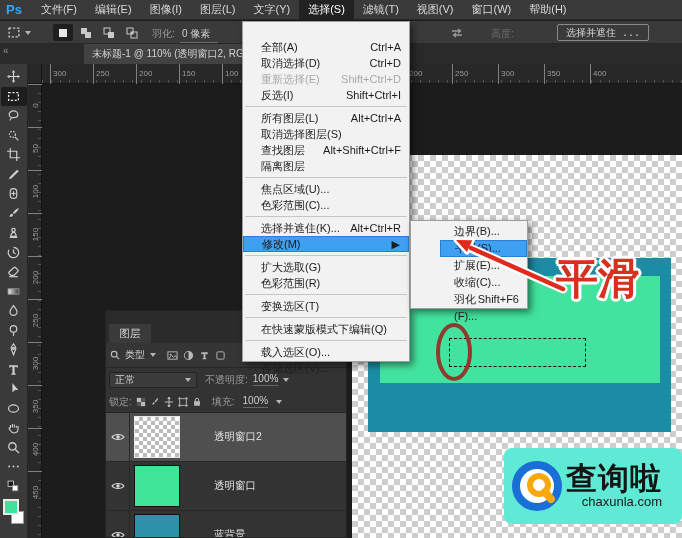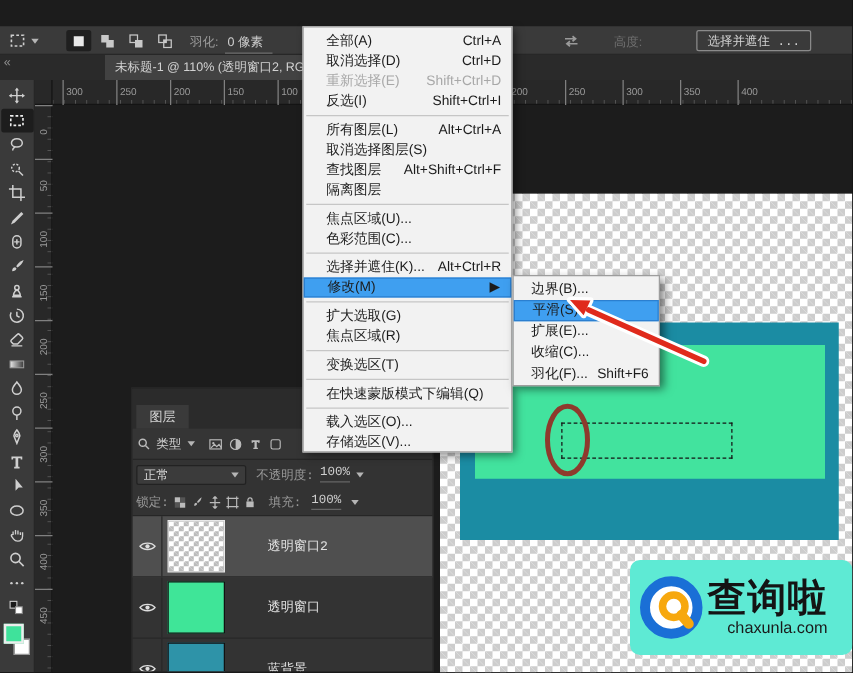--- a/index.html
+++ b/index.html
@@ -70,21 +70,21 @@
                      linear-gradient(45deg,#cdcdcd 25%,#ffffff 25%,#ffffff 75%,#cdcdcd 75%);
     background-size:12px 12px;background-position:0 0,6px 6px;}
   .teal-rect{position:absolute;left:16px;top:103px;width:303px;height:174px;background:#1b8ca3;}
   .green-rect{position:absolute;left:12px;top:18px;width:280px;height:107px;background:#42e39e;}
   .sel-rect{position:absolute;left:69px;top:62px;width:137px;height:29px;border:1.5px dashed #151515;}
   .annotation-text{position:absolute;left:556px;top:256px;z-index:25;font-size:42px;font-weight:bold;color:#d6301f;line-height:1.1;
     text-shadow:-2px -2px 0 #fff,2px -2px 0 #fff,-2px 2px 0 #fff,2px 2px 0 #fff,0 -3px 0 #fff,0 3px 0 #fff,-3px 0 0 #fff,3px 0 0 #fff;}
 
   
   .layers-panel{position:absolute;left:105px;top:310px;width:242px;height:228px;background:#333;z-index:30;
-                border:1px solid #242424;overflow:hidden;font-size:10px;color:#cfcfcf;font-family:Liberation Mono, monospace;}
+                border:1px solid #242424;overflow:hidden;font-size:10px;color:#cfcfcf;}
   .lp-tabbar{position:absolute;left:0;top:0;width:100%;height:32px;background:#2b2b2b;}
   .lp-tab{position:absolute;left:3px;top:13px;width:42px;height:19px;background:#3a3a3a;color:#d5d5d5;
           display:flex;align-items:center;justify-content:center;font-size:10.5px;}
   .lp-filter{position:absolute;left:0;top:32px;width:100%;height:25px;background:#353535;border-bottom:1px solid #262626;
              display:flex;align-items:center;padding:0 4px;gap:5px;}
   .lp-blend{position:absolute;left:0;top:57px;width:100%;height:23px;display:flex;align-items:center;padding:0 3px;}
   .dd{height:16px;background:#3b3b3b;border:1px solid #222;border-radius:2px;display:flex;align-items:center;
       justify-content:space-between;padding:0 5px;color:#d5d5d5;}
   .lp-lock{position:absolute;left:0;top:80px;width:100%;height:22px;display:flex;align-items:center;padding:0 3px;gap:4px;
            border-bottom:1px solid #262626;}
@@ -96,25 +96,25 @@
   .thumb.checker{background-image:linear-gradient(45deg,#bbb 25%,transparent 25%,transparent 75%,#bbb 75%),
                  linear-gradient(45deg,#bbb 25%,#fff 25%,#fff 75%,#bbb 75%);
                  background-size:8px 8px;background-position:0 0,4px 4px;}
   .thumb.green{background:#3fe598;border-color:#111;}
   .thumb.teal{background:#2e93a8;border-color:#111;}
   .lname{margin-left:34px;font-size:10.5px;color:#e0e0e0;}
   .mini-ic{display:flex;align-items:center;justify-content:center;}
 
   
   .menu-popup{position:absolute;left:242px;top:21px;width:168px;height:341px;background:#f2f2f2;
-              border:1px solid #9d9d9d;box-shadow:3px 3px 7px rgba(0,0,0,.5);z-index:50;padding-top:3px;font-size:11px;}
+              border:1px solid #9d9d9d;box-shadow:3px 3px 7px rgba(0,0,0,.5);z-index:50;padding-top:17px;font-size:11px;}
   .submenu-popup{position:absolute;left:410px;top:220px;width:118px;height:89px;background:#f2f2f2;
               border:1px solid #9d9d9d;box-shadow:3px 3px 7px rgba(0,0,0,.5);z-index:51;padding-top:2px;font-size:11px;}
   .mi{height:16px;line-height:16px;display:flex;justify-content:space-between;padding:0 8px 0 18px;color:#1c1c1c;cursor:default;}
-  .submenu-popup .mi{height:17px;line-height:17px;padding:0 8px 0 14px;}
+  .submenu-popup .mi{height:17px;line-height:17px;padding:0 8px 0 14px;margin-left:29px;}
   .mi .sc{color:#1c1c1c;}
   .mi.disabled,.mi.disabled .sc{color:#a8a8a8;align-items:flex-end;}
   .mi.highlight{background:#3f9ff0;border:1px solid #2b7fd0;line-height:14px;}
   .submenu-popup .mi.highlight{line-height:15px;}
   .sep{height:0;border-top:1px solid #c6c6c6;margin:3px 2px;}
 
   
   .watermark{position:absolute;left:504px;top:448px;width:178px;height:76px;background:#5eead4;border-radius:8px;z-index:40;
              display:flex;align-items:center;padding:0 4px 0 6px;}
   .wm-txt{display:flex;flex-direction:column;align-items:flex-end;margin-left:2px;}
@@ -130,21 +130,46 @@
 
   <div class="pasteboard"></div>
 
   <div class="canvas">
     <div class="teal-rect">
       <div class="green-rect">
         <div class="sel-rect"></div>
       </div>
     </div>
   </div>
-
+  <div class="annotation-text">平滑</div>
+
+  <div class="menubar">
+    <div class="ps-logo">Ps</div>
+    <div class="mb-items">
+      <span class="mb">文件(F)</span>
+
+      <span class="mb">编辑(E)</span>
+
+      <span class="mb">图像(I)</span>
+
+      <span class="mb">图层(L)</span>
+
+      <span class="mb">文字(Y)</span>
+
+      <span class="mb active">选择(S)</span>
+
+      <span class="mb">滤镜(T)</span>
+
+      <span class="mb">视图(V)</span>
+
+      <span class="mb">窗口(W)</span>
+
+      <span class="mb">帮助(H)</span>
+    </div>
+  </div>
 
   <div class="optionsbar">
     <div class="opt-preset">
       <svg width="16" height="13" viewBox="0 0 12 12" stroke="#cfcfcf" fill="none" stroke-width="1.2">
           <rect x="1.5" y="2" width="9" height="8" stroke-dasharray="2 1.6"></rect>
         </svg>
       <span class="caret"></span>
     </div>
     <div class="mode-btn sel" style="left:53px">
       <svg width="12" height="12" viewBox="0 0 12 12">
@@ -598,21 +623,21 @@
       
       
     </div>
 
     <div class="mi">
       <span class="lbl">扩大选取(G)</span>
       <span class="sc"></span>
     </div>
 
     <div class="mi">
-      <span class="lbl">焦点区域(R)</span>
+      <span class="lbl">色彩范围(R)</span>
       <span class="sc"></span>
     </div>
 
     <div class="sep">
       
       
     </div>
 
     <div class="mi">
       <span class="lbl">变换选区(T)</span>

